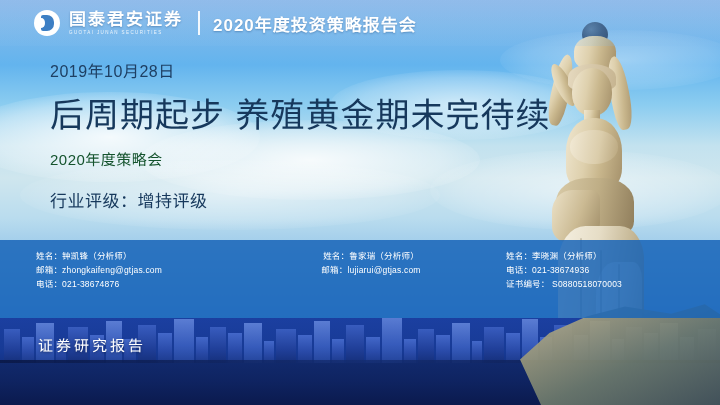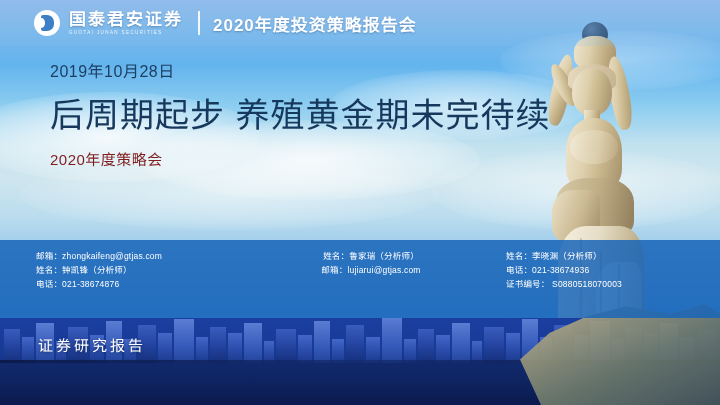--- a/index.html
+++ b/index.html
@@ -267,21 +267,21 @@
   .m-title {
     font-size: 34px;
     color: #16385c;
     letter-spacing: 1px;
     line-height: 1.12;
     margin-bottom: 14px;
     white-space: nowrap;
   }
   .m-sub {
     font-size: 15px;
-    color: #7f1d1d;
+    color: #14532d;
     letter-spacing: .5px;
     margin-bottom: 18px;
   }
   .m-rating {
     font-size: 17px;
     color: #16385c;
     letter-spacing: .5px;
   }
 
   
@@ -409,26 +409,27 @@
       <div class="logo-en">GUOTAI JUNAN SECURITIES</div>
     </div>
     <div class="hdr-div"></div>
     <div class="hdr-title">2020年度投资策略报告会</div>
   </div>
 
   <div class="main-txt">
     <div class="m-date">2019年10月28日</div>
     <div class="m-title">后周期起步 养殖黄金期未完待续</div>
     <div class="m-sub">2020年度策略会</div>
+    <div class="m-rating">行业评级：增持评级</div>
   </div>
 
   <div class="panel">
     <div class="an-col">
+      <div class="an-line">姓名：钟凯锋（分析师）</div>
       <div class="an-line">邮箱：zhongkaifeng@gtjas.com</div>
-      <div class="an-line">姓名：钟凯锋（分析师）</div>
       <div class="an-line">电话：021-38674876</div>
     </div>
     <div class="an-col">
       <div class="an-line">姓名：鲁家瑞（分析师）</div>
       <div class="an-line">邮箱：lujiarui@gtjas.com</div>
     </div>
     <div class="an-col">
       <div class="an-line">姓名：李晓渊（分析师）</div>
       <div class="an-line">电话：021-38674936</div>
       <div class="an-line">证书编号： S0880518070003</div>

